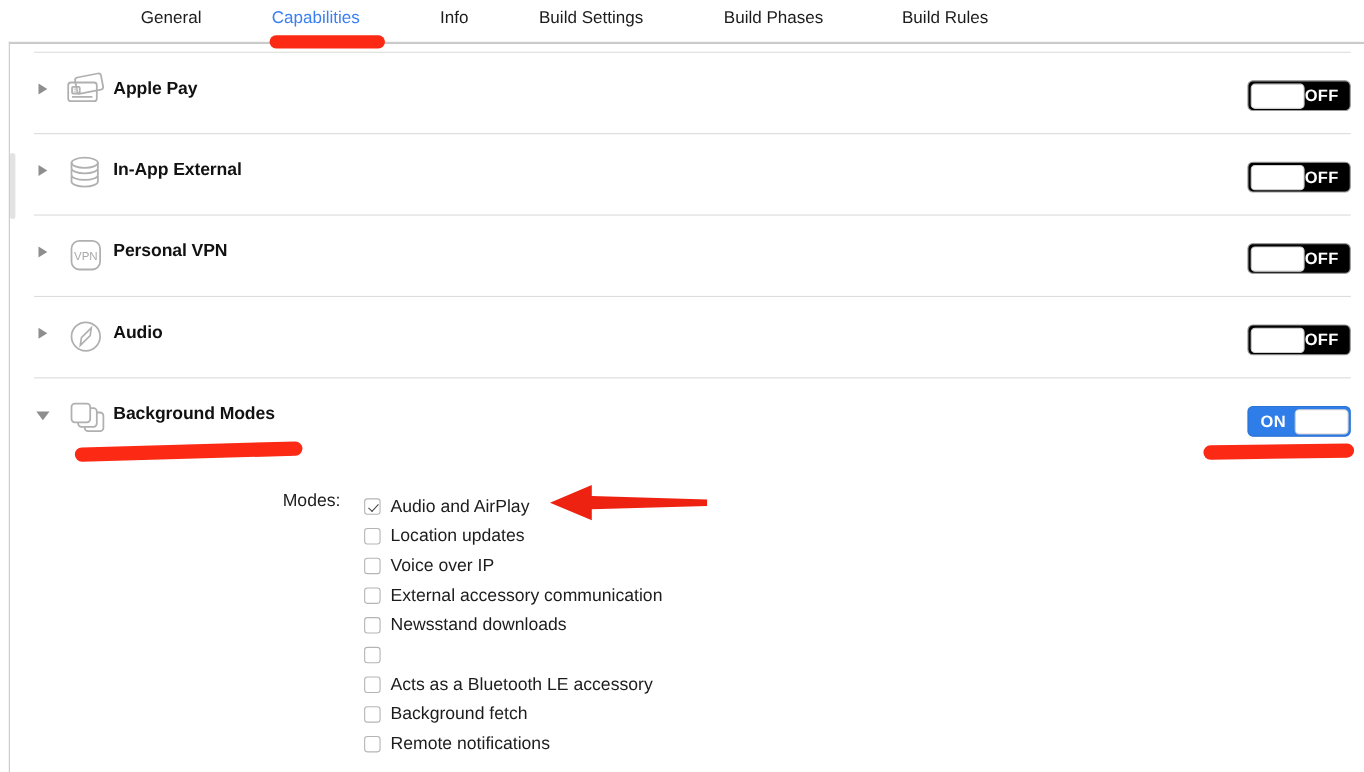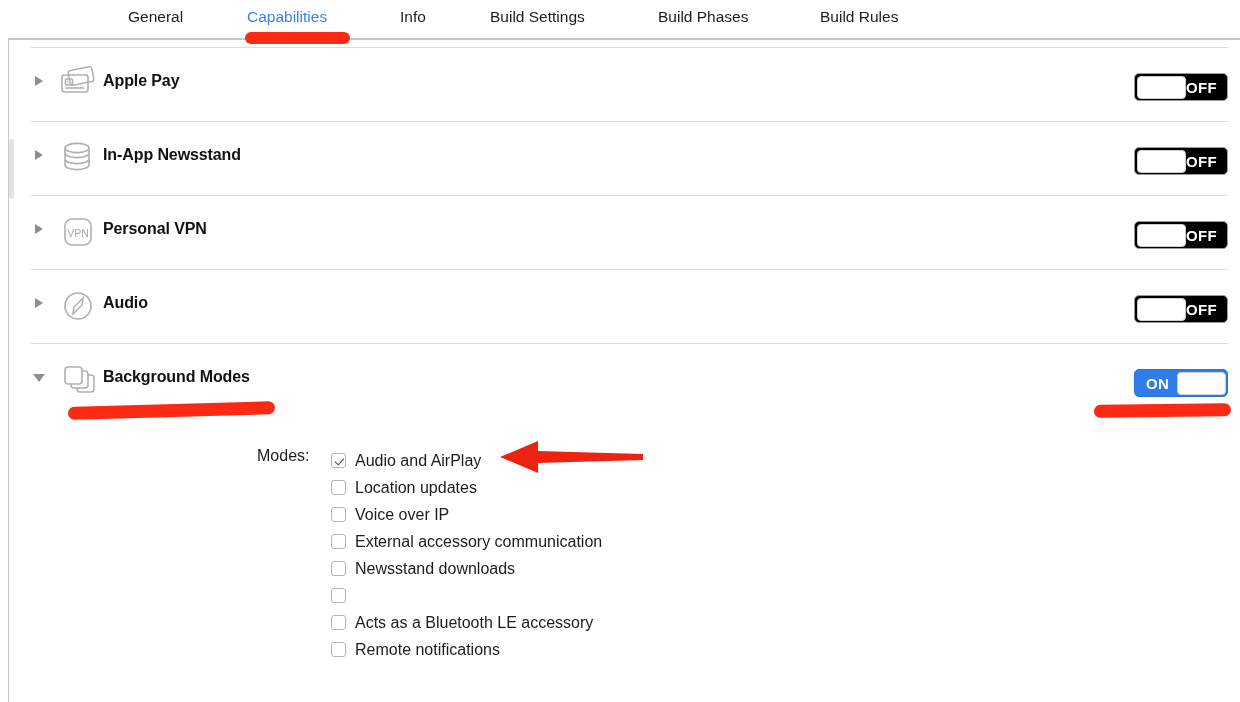--- a/index.html
+++ b/index.html
@@ -299,21 +299,21 @@
     <div class="cap-icon">
       <svg viewBox="0 0 42 42" width="42" height="42">
         <g fill="none" stroke="#b0b0b0" stroke-width="1.6">
           <ellipse cx="20" cy="11" rx="12" ry="4.6"></ellipse>
           <path d="M8 11v5c0 2.6 5.4 4.6 12 4.6s12-2 12-4.6v-5"></path>
           <path d="M8 17v5c0 2.6 5.4 4.6 12 4.6s12-2 12-4.6v-5"></path>
           <path d="M8 23v5c0 2.6 5.4 4.6 12 4.6s12-2 12-4.6v-5"></path>
         </g>
       </svg>
     </div>
-    <div class="cap-label">In-App Newsstand</div>
+    <div class="cap-label">In-App External</div>
     <div class="toggle off">
       <div class="knob"></div>
       <div class="tlabel">OFF</div>
     </div>
   </div>
 
   <div class="cap-row" style="top:156px;">
     <div class="cap-sep" style="top:0px;"></div>
     <div class="disclosure"></div>
     <div class="cap-icon">
@@ -391,20 +391,24 @@
   </div>
   <div class="mode-item">
     <span class="cbox"></span>
   </div>
   <div class="mode-item">
     <span class="cbox"></span>
     <span class="mode-text">Acts as a Bluetooth LE accessory</span>
   </div>
   <div class="mode-item">
     <span class="cbox"></span>
+    <span class="mode-text">Background fetch</span>
+  </div>
+  <div class="mode-item">
+    <span class="cbox"></span>
     <span class="mode-text">Remote notifications</span>
   </div>
 </div>
 
 <div class="ann ann-cap-underline"></div>
 <div class="ann ann-bgm-underline"></div>
 <div class="ann ann-toggle-underline"></div>
 <div class="ann ann-arrow">
   <svg viewBox="0 0 145 40" width="145" height="40">
     <path d="M2 20 L40 4 L40 14 L145 17 L145 23 L40 26 L40 36 Z" fill="#ee2211"></path>

